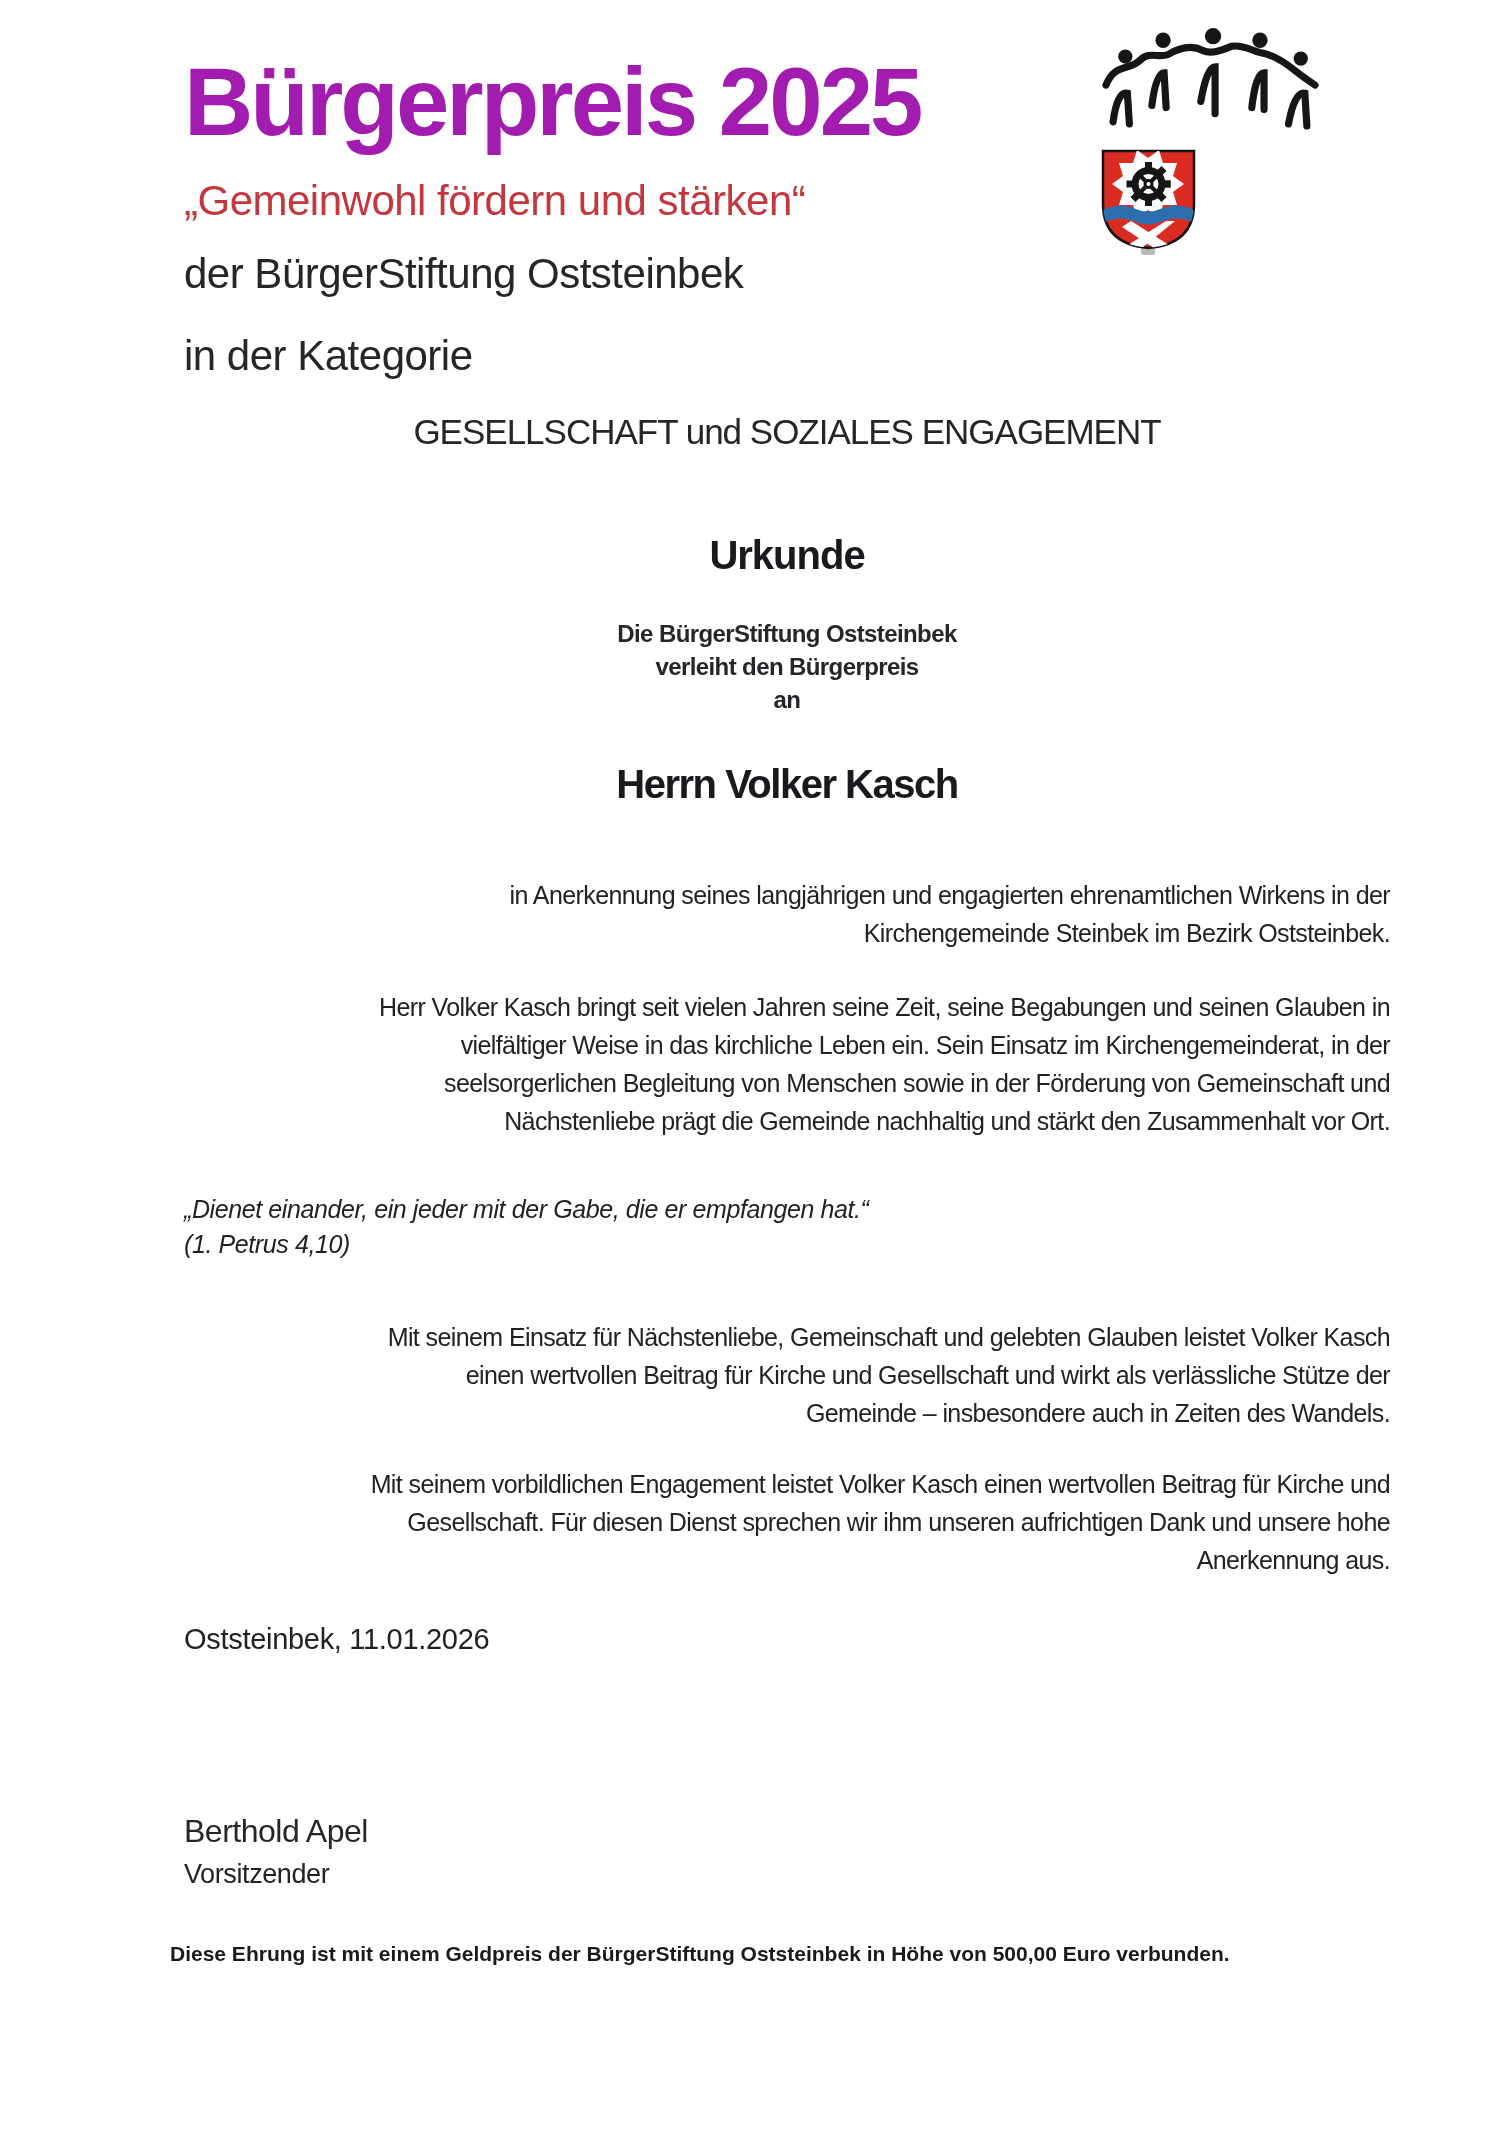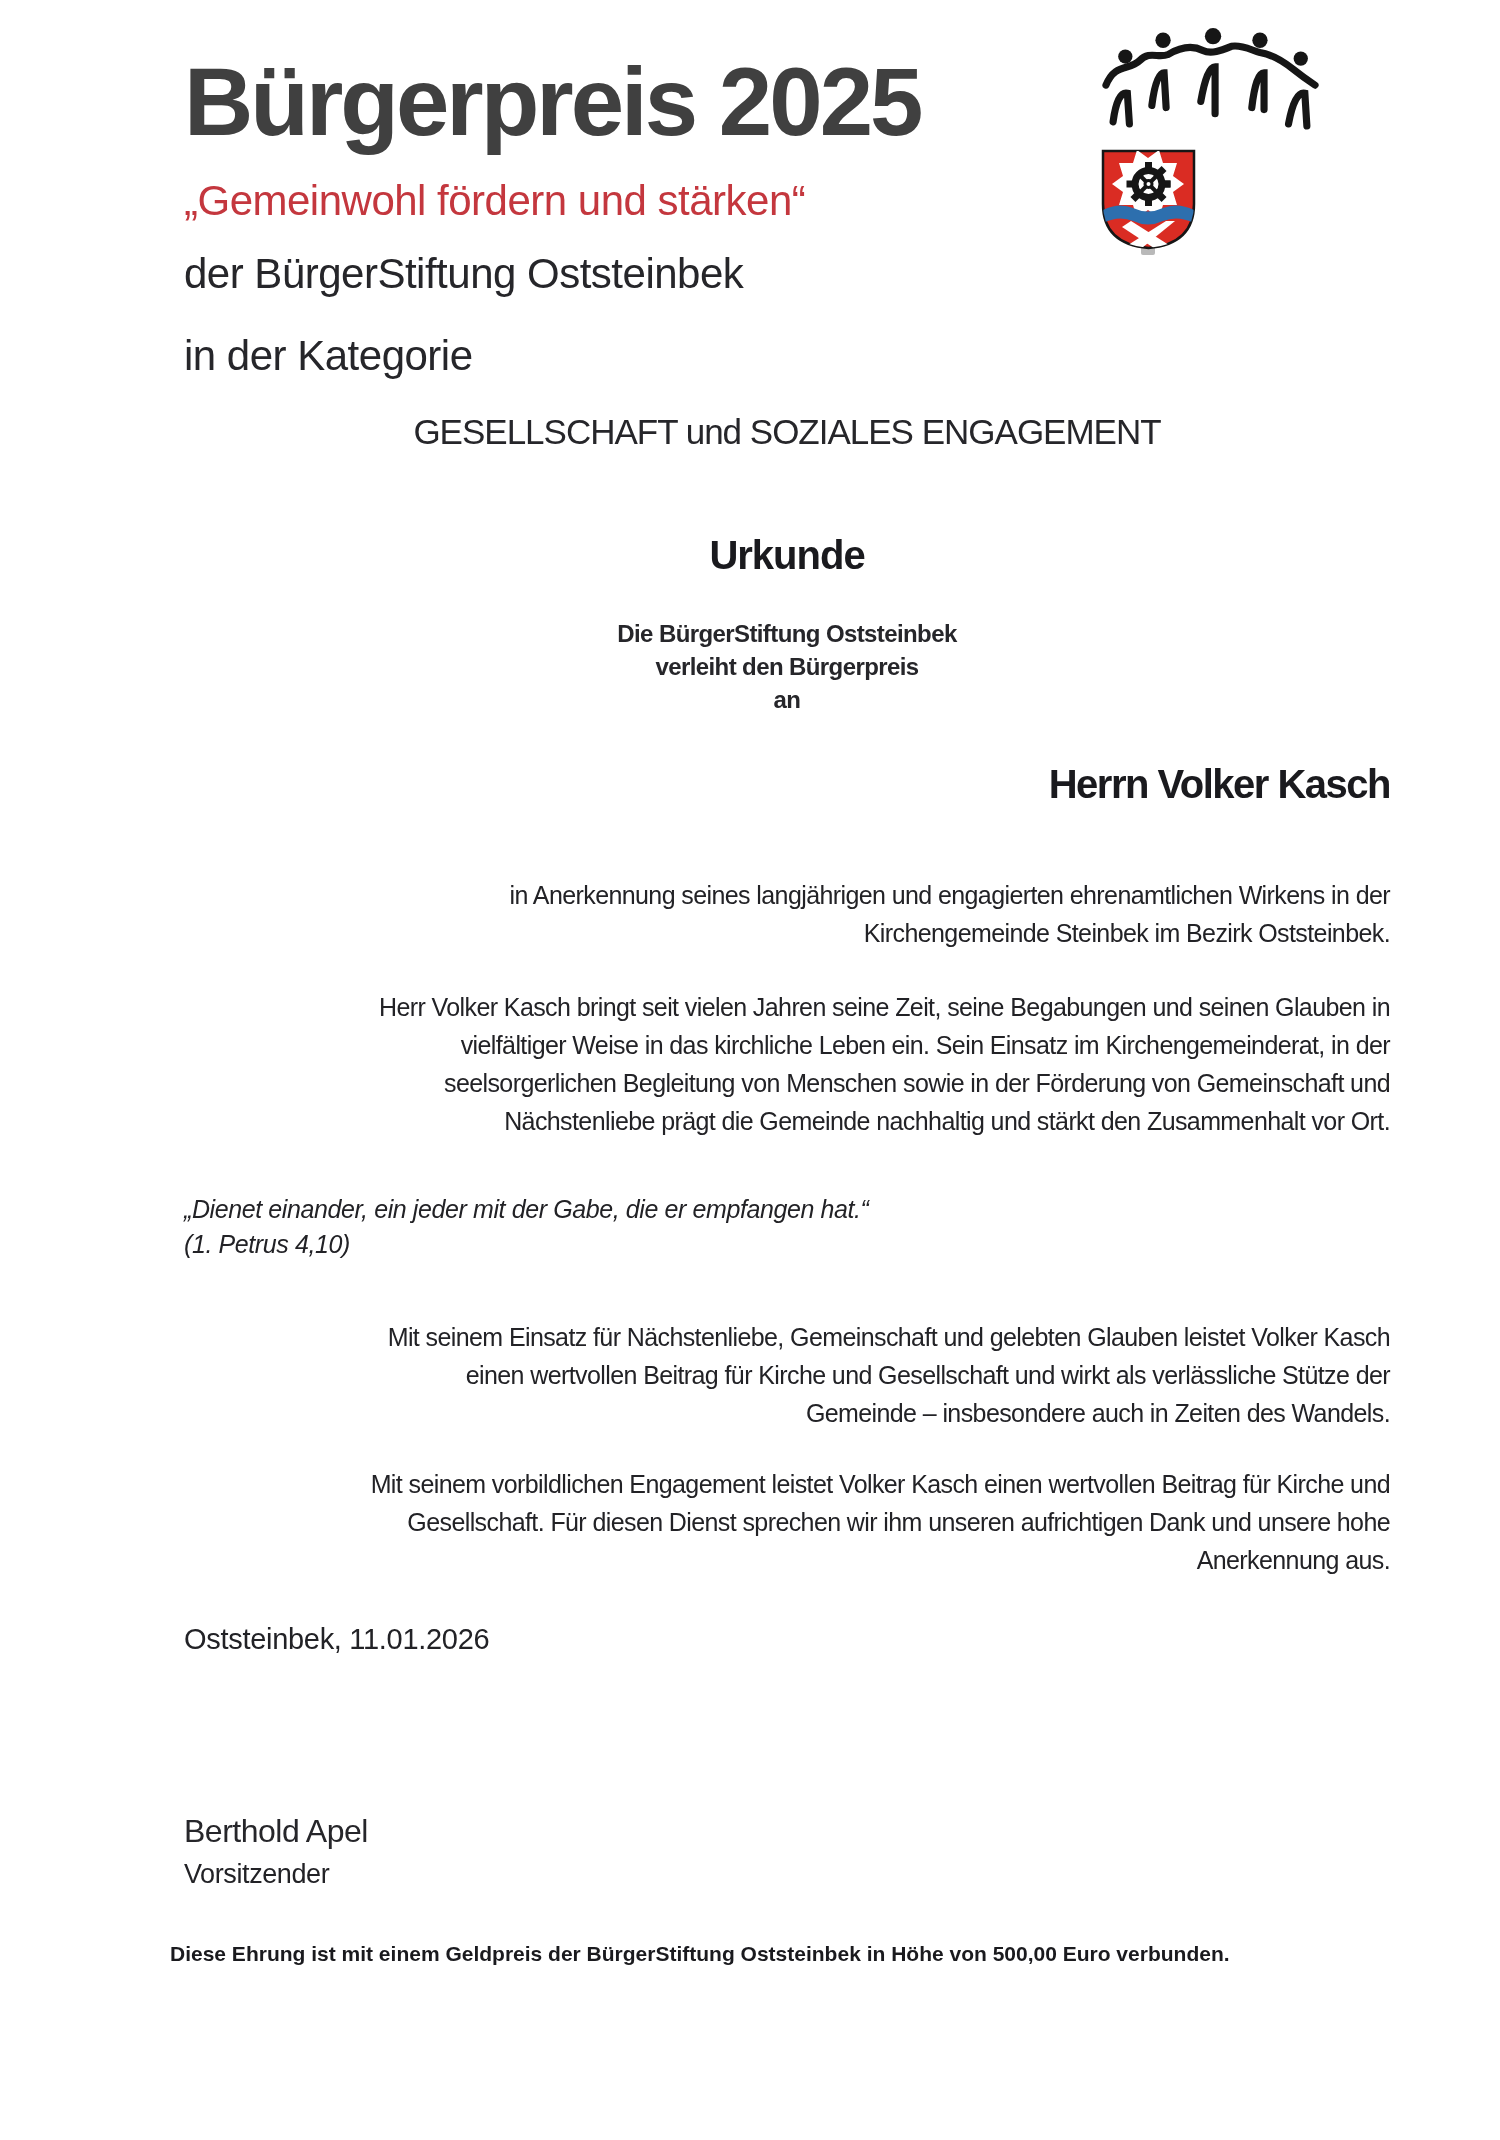--- a/index.html
+++ b/index.html
@@ -14,21 +14,21 @@
     color: #1e1e22;
   }
   .content { padding: 0 110px 0 184px; }
 
   .title {
     padding-top: 54px;
     font-size: 96px;
     line-height: 1.0;
     font-weight: 600;
     letter-spacing: -3px;
-    color: #404040;
+    color: #a21caf;
   }
   .motto {
     margin-top: 26px;
     font-size: 42px;
     line-height: 1.2;
     letter-spacing: -0.5px;
     color: #c4373e;
   }
   .issuer {
     margin-top: 23px;
@@ -78,21 +78,21 @@
     letter-spacing: -0.4px;
     text-align: center;
     color: #26262a;
   }
   .recipient {
     margin-top: 42px;
     font-size: 40px;
     line-height: 1.3;
     font-weight: bold;
     letter-spacing: -1.5px;
-    text-align: right;
+    text-align: center;
     color: #1a1a1e;
   }
   .para {
     font-size: 25px;
     line-height: 38px;
     letter-spacing: -0.6px;
     white-space: pre-line;
     color: #222226;
     text-align: right;
   }

